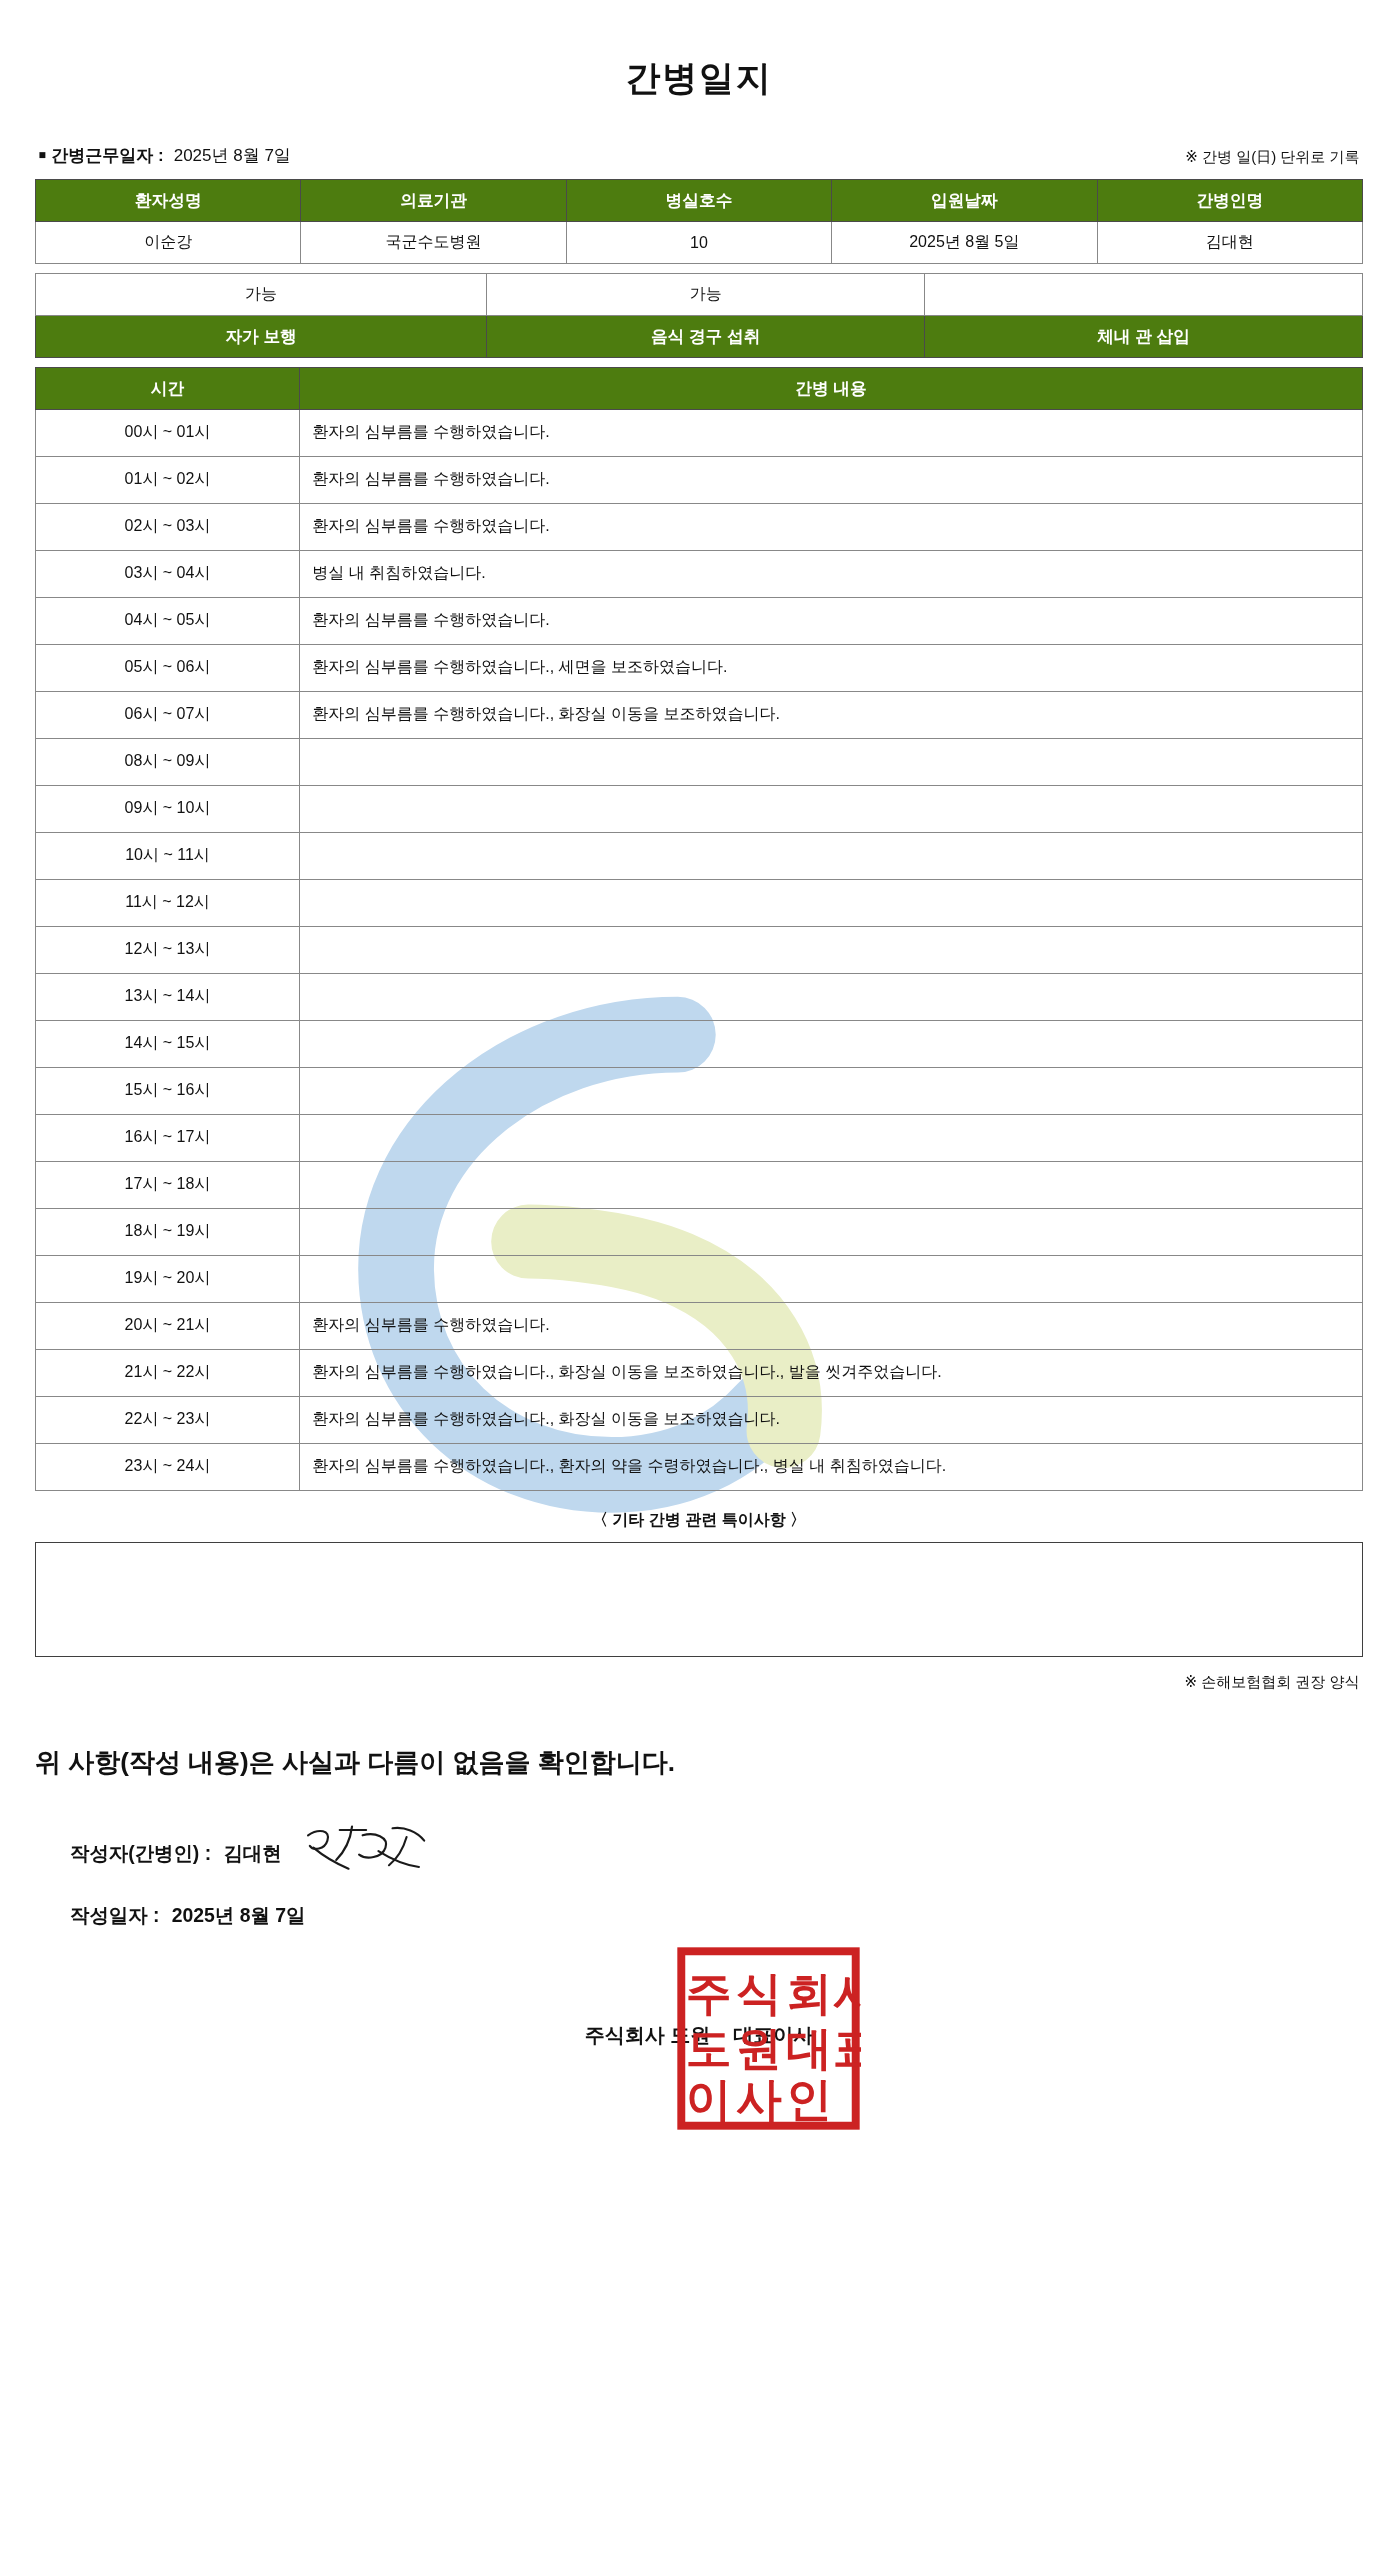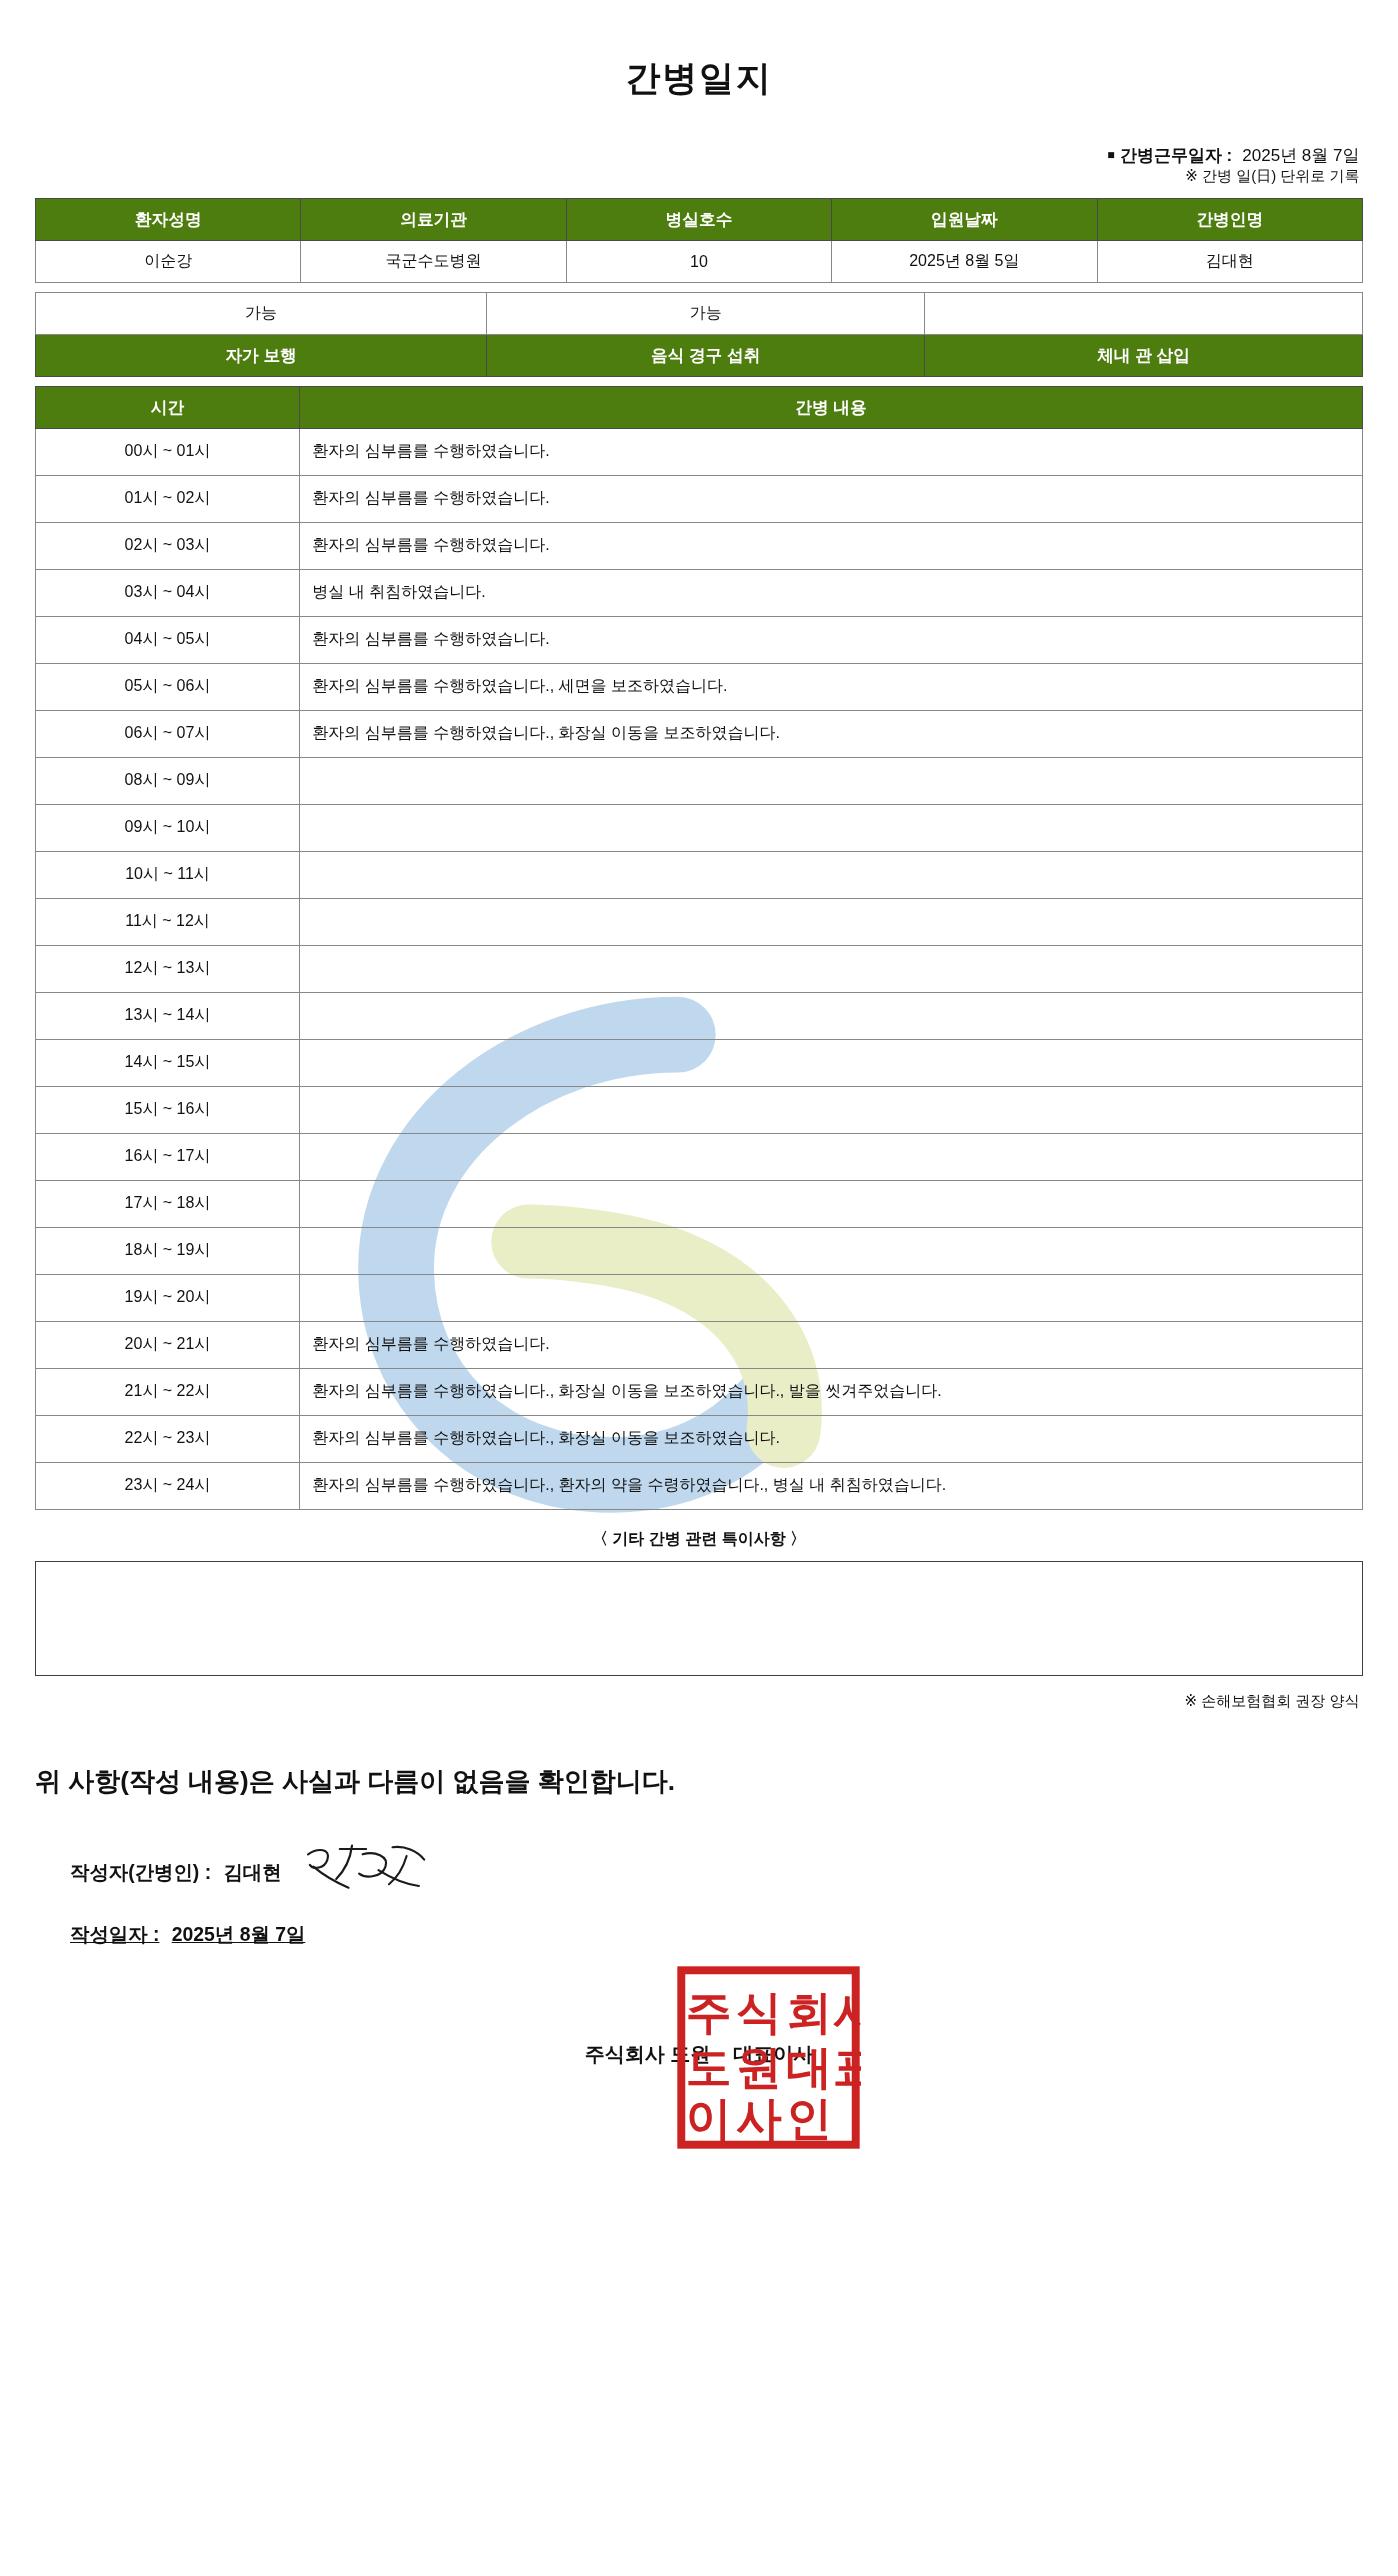--- a/index.html
+++ b/index.html
@@ -46,21 +46,20 @@
     letter-spacing: 1.8px;
     padding-top: 55px;
     padding-bottom: 42px;
   }
 
   .meta-row {
     display: flex;
     align-items: flex-end;
     justify-content: space-between;
     padding: 0 3.5px 12.3px 3.5px;
-    flex-direction: column;
   }
   .meta-left {
     font-size: 17px;
     font-weight: bold;
   }
   .meta-left .bullet {
     font-size: 12.3px;
     vertical-align: 1.8px;
     margin-right: 5.3px;
   }
@@ -149,21 +148,21 @@
     padding: 7px 0 8.8px 0;
     display: flex;
     align-items: center;
   }
   .sign-row .label { margin-right: 12.3px; }
   .sign-row .value { font-weight: bold; }
   .sign-row .sign-img {
     margin-left: 19.4px;
     margin-top: -5.3px;
   }
-  .sign-row.date-row { padding-top: 12.3px; text-decoration: underline; }
+  .sign-row.date-row { padding-top: 12.3px; }
   .sign-row.date-row .value { font-weight: bold; }
 
   .company-row {
     position: relative;
     text-align: center;
     padding-top: 85px;
     font-size: 20px;
     font-weight: bold;
   }
   .company-row .gap { display: inline-block; width: 23px; }

